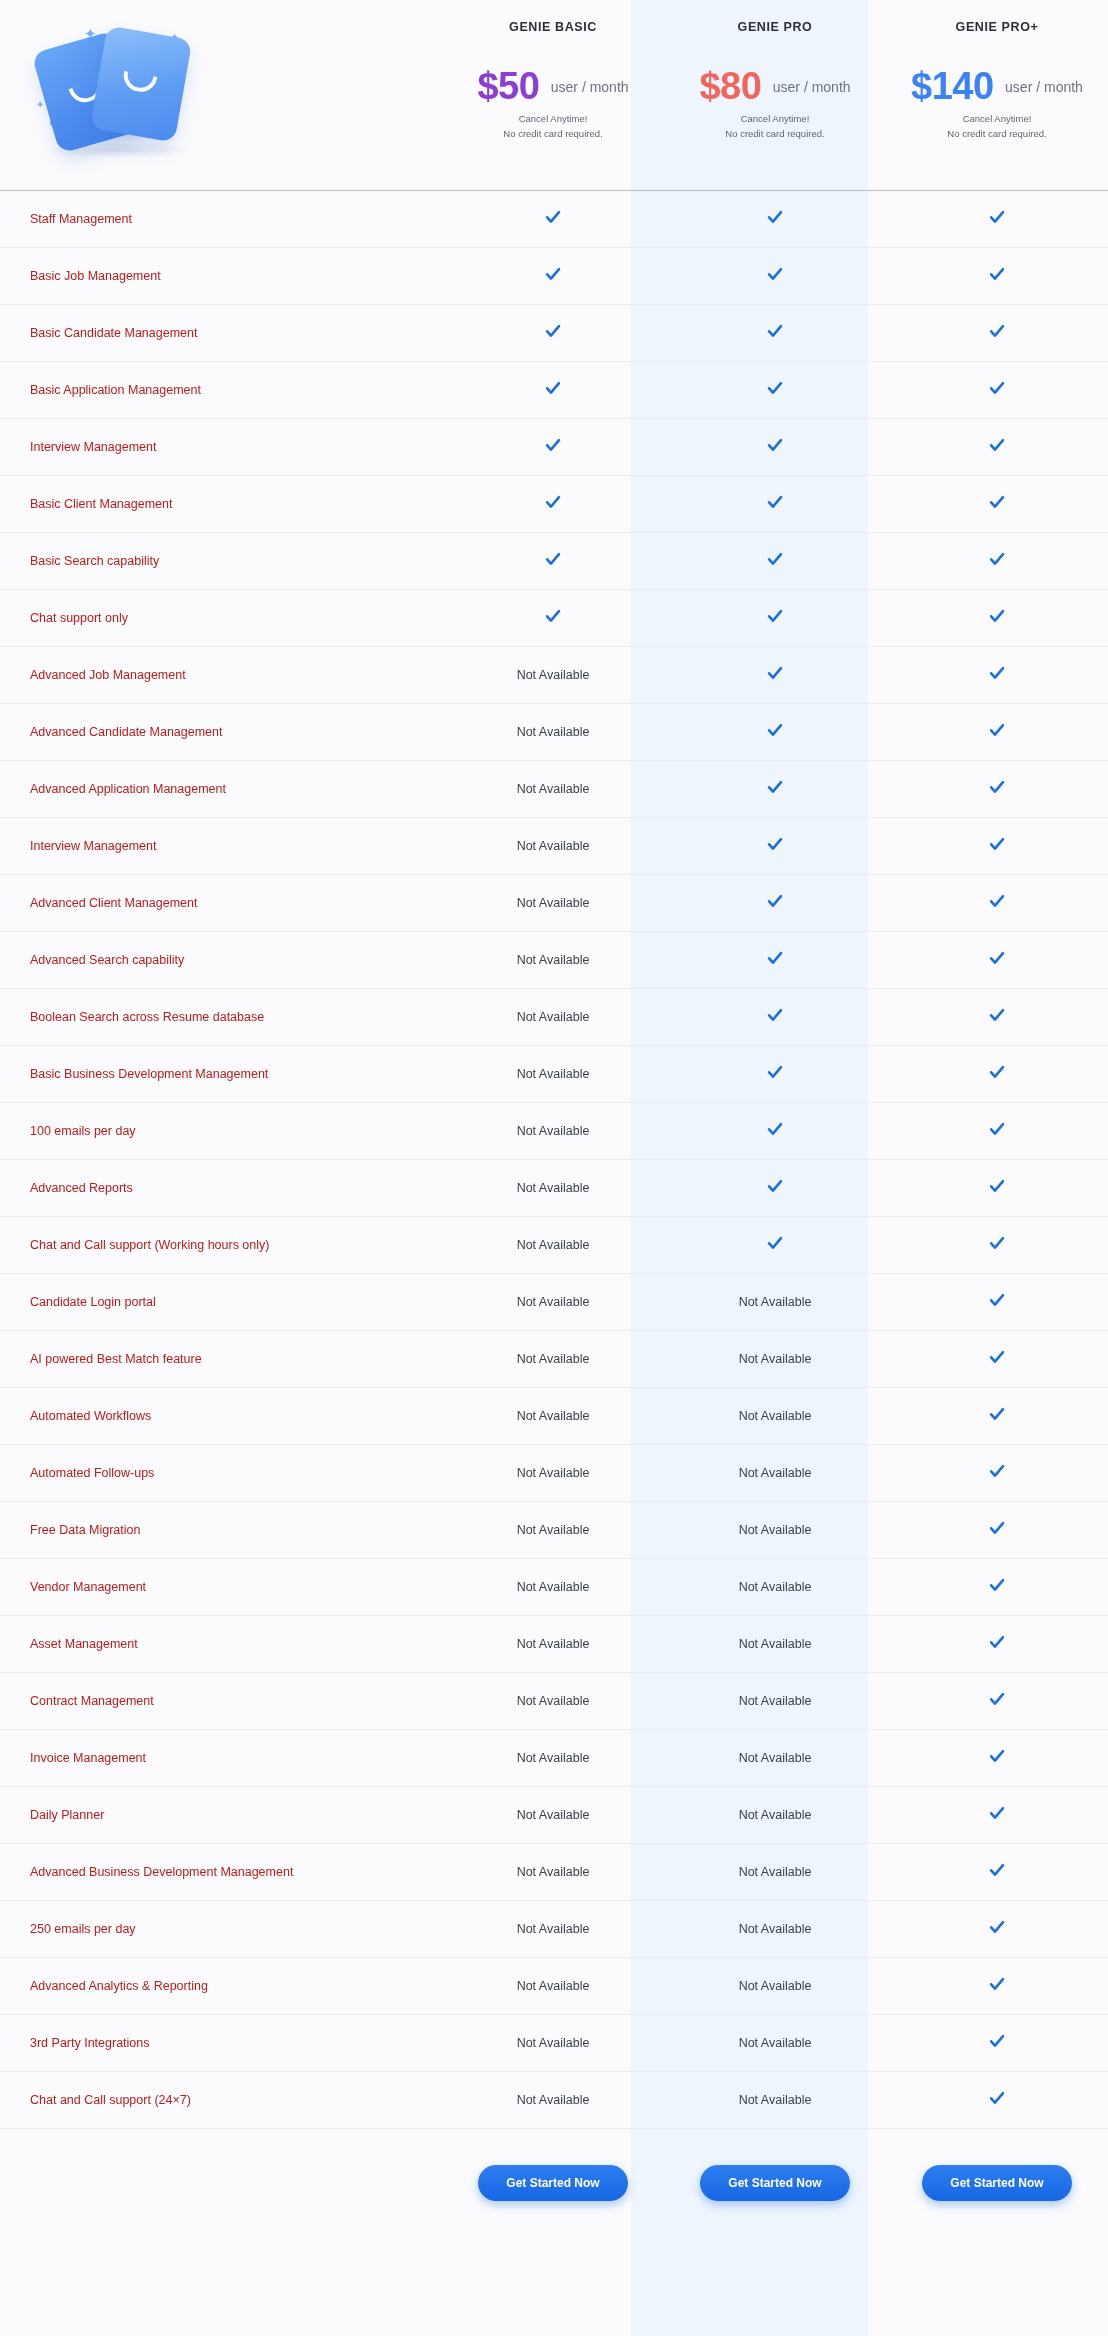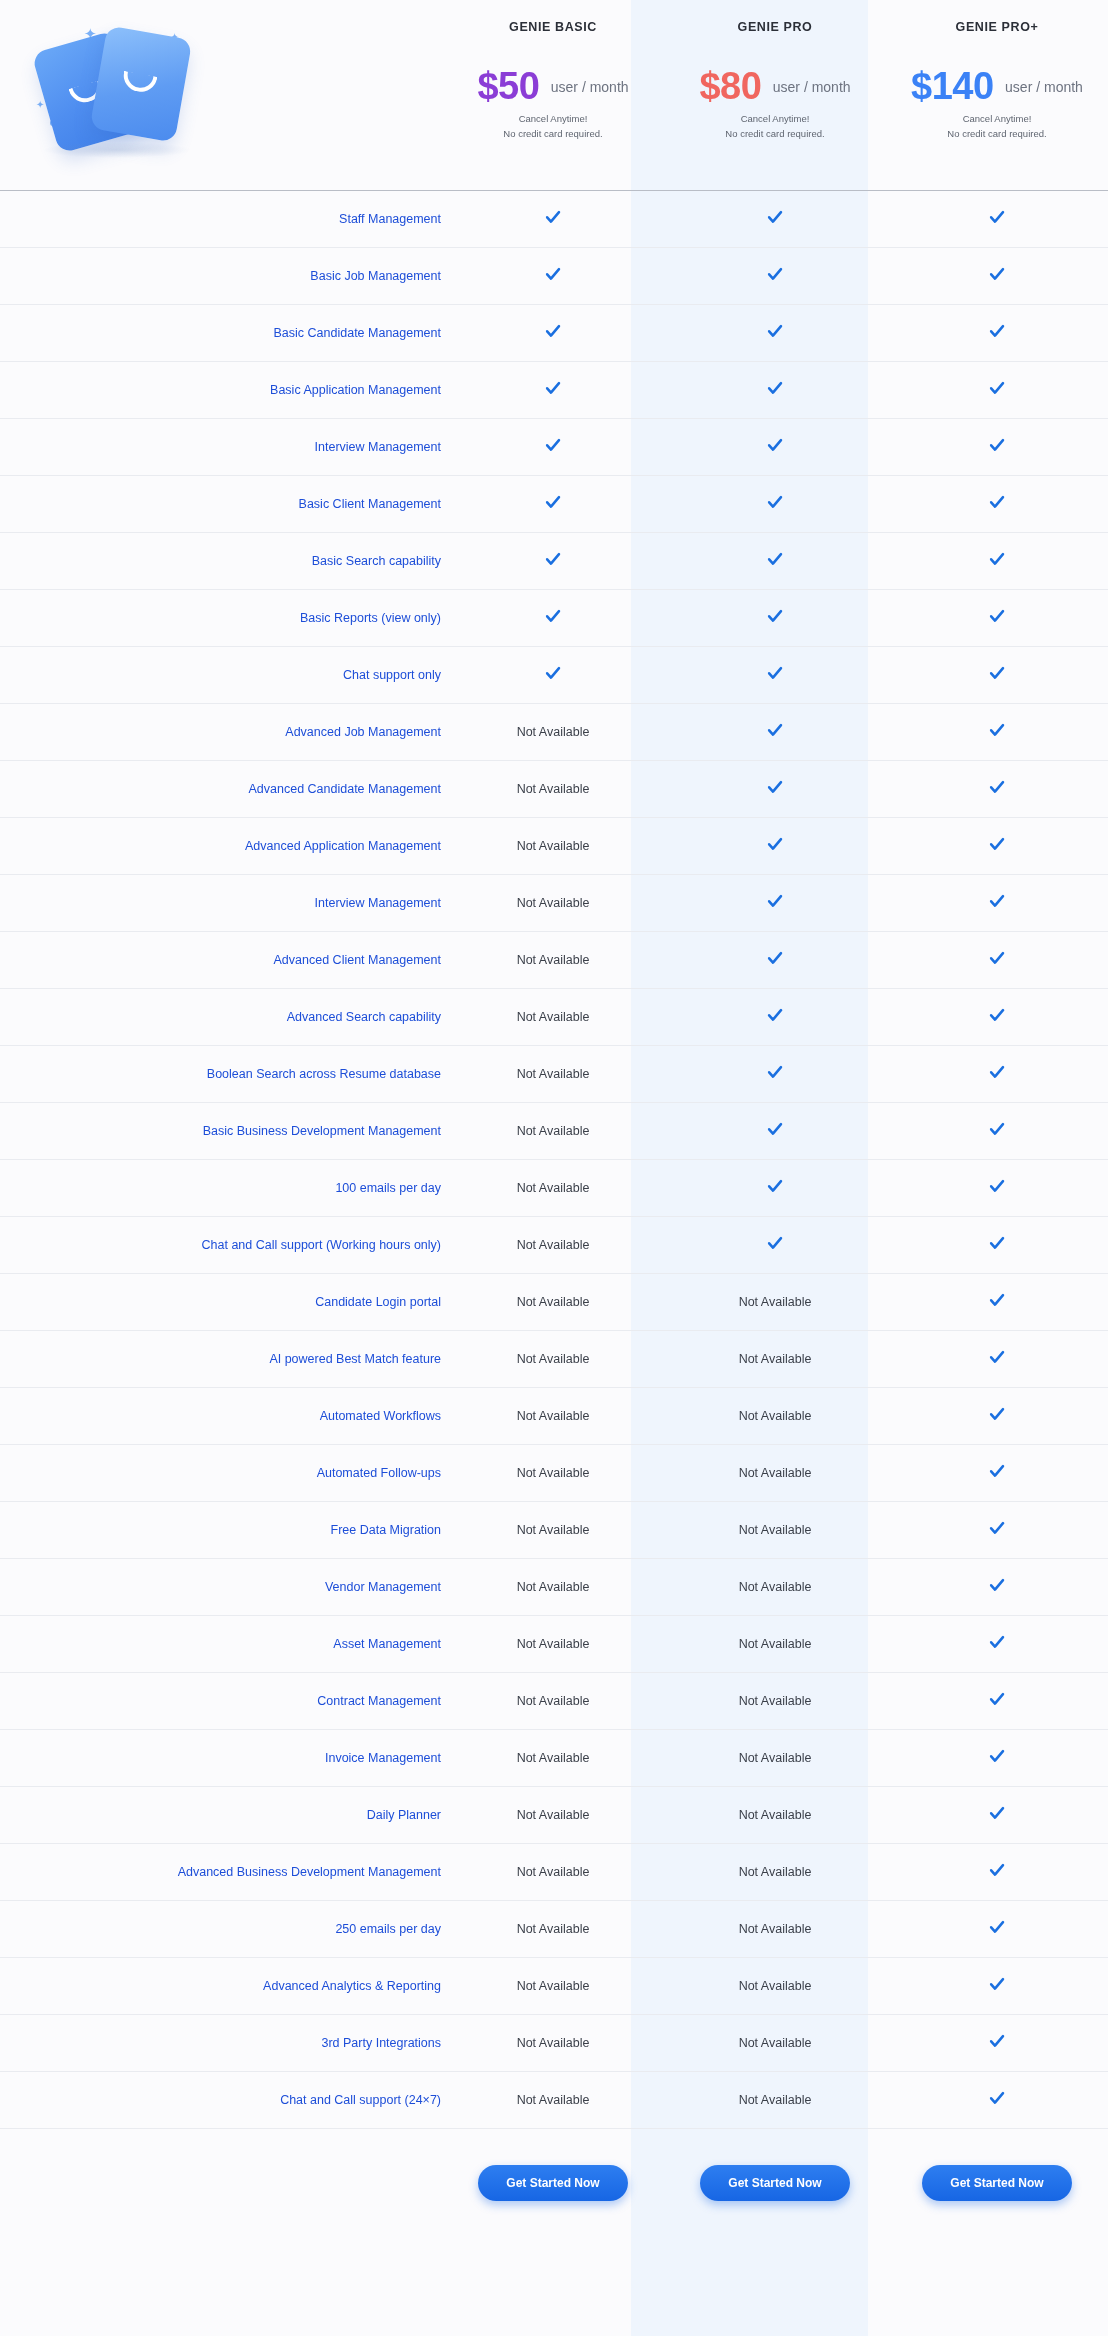--- a/index.html
+++ b/index.html
@@ -146,22 +146,22 @@
     border-top: 1px solid #e9ebf0;
     height: 57px;
     font-size: 12.5px;
     vertical-align: middle;
   }
   tbody tr:first-child td {
     border-top: 1px solid #b9bdc6;
   }
   td.feature {
     padding-left: 30px;
-    color: #1d4ed8;
-    text-align: right;
+    color: #b91c1c;
+    text-align: left;
   }
   td.cell {
     text-align: center;
     color: #3a3f49;
     font-size: 12.5px;
   }
   .check {
     display: inline-block;
     width: 18px;
     height: 18px;
@@ -342,32 +342,20 @@
                 <path d="M4.2 12.4 L9.3 18.2 L20.0 5.6" fill="none" stroke="#1a6fe0" stroke-width="3.4" stroke-linecap="round" stroke-linejoin="round"></path>
               </svg></td>
             <td class="cell"><svg class="check" viewBox="0 0 24 24" aria-hidden="true">
                 <path d="M4.2 12.4 L9.3 18.2 L20.0 5.6" fill="none" stroke="#1a6fe0" stroke-width="3.4" stroke-linecap="round" stroke-linejoin="round"></path>
               </svg></td>
             <td class="cell"><svg class="check" viewBox="0 0 24 24" aria-hidden="true">
                 <path d="M4.2 12.4 L9.3 18.2 L20.0 5.6" fill="none" stroke="#1a6fe0" stroke-width="3.4" stroke-linecap="round" stroke-linejoin="round"></path>
               </svg></td>
           </tr>
           <tr>
-            <td class="feature">Basic Reports (view only)</td>
-            <td class="cell"><svg class="check" viewBox="0 0 24 24" aria-hidden="true">
-                <path d="M4.2 12.4 L9.3 18.2 L20.0 5.6" fill="none" stroke="#1a6fe0" stroke-width="3.4" stroke-linecap="round" stroke-linejoin="round"></path>
-              </svg></td>
-            <td class="cell"><svg class="check" viewBox="0 0 24 24" aria-hidden="true">
-                <path d="M4.2 12.4 L9.3 18.2 L20.0 5.6" fill="none" stroke="#1a6fe0" stroke-width="3.4" stroke-linecap="round" stroke-linejoin="round"></path>
-              </svg></td>
-            <td class="cell"><svg class="check" viewBox="0 0 24 24" aria-hidden="true">
-                <path d="M4.2 12.4 L9.3 18.2 L20.0 5.6" fill="none" stroke="#1a6fe0" stroke-width="3.4" stroke-linecap="round" stroke-linejoin="round"></path>
-              </svg></td>
-          </tr>
-          <tr>
             <td class="feature">Chat support only</td>
             <td class="cell"><svg class="check" viewBox="0 0 24 24" aria-hidden="true">
                 <path d="M4.2 12.4 L9.3 18.2 L20.0 5.6" fill="none" stroke="#1a6fe0" stroke-width="3.4" stroke-linecap="round" stroke-linejoin="round"></path>
               </svg></td>
             <td class="cell"><svg class="check" viewBox="0 0 24 24" aria-hidden="true">
                 <path d="M4.2 12.4 L9.3 18.2 L20.0 5.6" fill="none" stroke="#1a6fe0" stroke-width="3.4" stroke-linecap="round" stroke-linejoin="round"></path>
               </svg></td>
             <td class="cell"><svg class="check" viewBox="0 0 24 24" aria-hidden="true">
                 <path d="M4.2 12.4 L9.3 18.2 L20.0 5.6" fill="none" stroke="#1a6fe0" stroke-width="3.4" stroke-linecap="round" stroke-linejoin="round"></path>
               </svg></td>
@@ -447,20 +435,30 @@
             <td class="cell"><span class="na">Not Available</span></td>
             <td class="cell"><svg class="check" viewBox="0 0 24 24" aria-hidden="true">
                 <path d="M4.2 12.4 L9.3 18.2 L20.0 5.6" fill="none" stroke="#1a6fe0" stroke-width="3.4" stroke-linecap="round" stroke-linejoin="round"></path>
               </svg></td>
             <td class="cell"><svg class="check" viewBox="0 0 24 24" aria-hidden="true">
                 <path d="M4.2 12.4 L9.3 18.2 L20.0 5.6" fill="none" stroke="#1a6fe0" stroke-width="3.4" stroke-linecap="round" stroke-linejoin="round"></path>
               </svg></td>
           </tr>
           <tr>
             <td class="feature">100 emails per day</td>
+            <td class="cell"><span class="na">Not Available</span></td>
+            <td class="cell"><svg class="check" viewBox="0 0 24 24" aria-hidden="true">
+                <path d="M4.2 12.4 L9.3 18.2 L20.0 5.6" fill="none" stroke="#1a6fe0" stroke-width="3.4" stroke-linecap="round" stroke-linejoin="round"></path>
+              </svg></td>
+            <td class="cell"><svg class="check" viewBox="0 0 24 24" aria-hidden="true">
+                <path d="M4.2 12.4 L9.3 18.2 L20.0 5.6" fill="none" stroke="#1a6fe0" stroke-width="3.4" stroke-linecap="round" stroke-linejoin="round"></path>
+              </svg></td>
+          </tr>
+          <tr>
+            <td class="feature">Advanced Reports</td>
             <td class="cell"><span class="na">Not Available</span></td>
             <td class="cell"><svg class="check" viewBox="0 0 24 24" aria-hidden="true">
                 <path d="M4.2 12.4 L9.3 18.2 L20.0 5.6" fill="none" stroke="#1a6fe0" stroke-width="3.4" stroke-linecap="round" stroke-linejoin="round"></path>
               </svg></td>
             <td class="cell"><svg class="check" viewBox="0 0 24 24" aria-hidden="true">
                 <path d="M4.2 12.4 L9.3 18.2 L20.0 5.6" fill="none" stroke="#1a6fe0" stroke-width="3.4" stroke-linecap="round" stroke-linejoin="round"></path>
               </svg></td>
           </tr>
           <tr>
             <td class="feature">Chat and Call support (Working hours only)</td>

